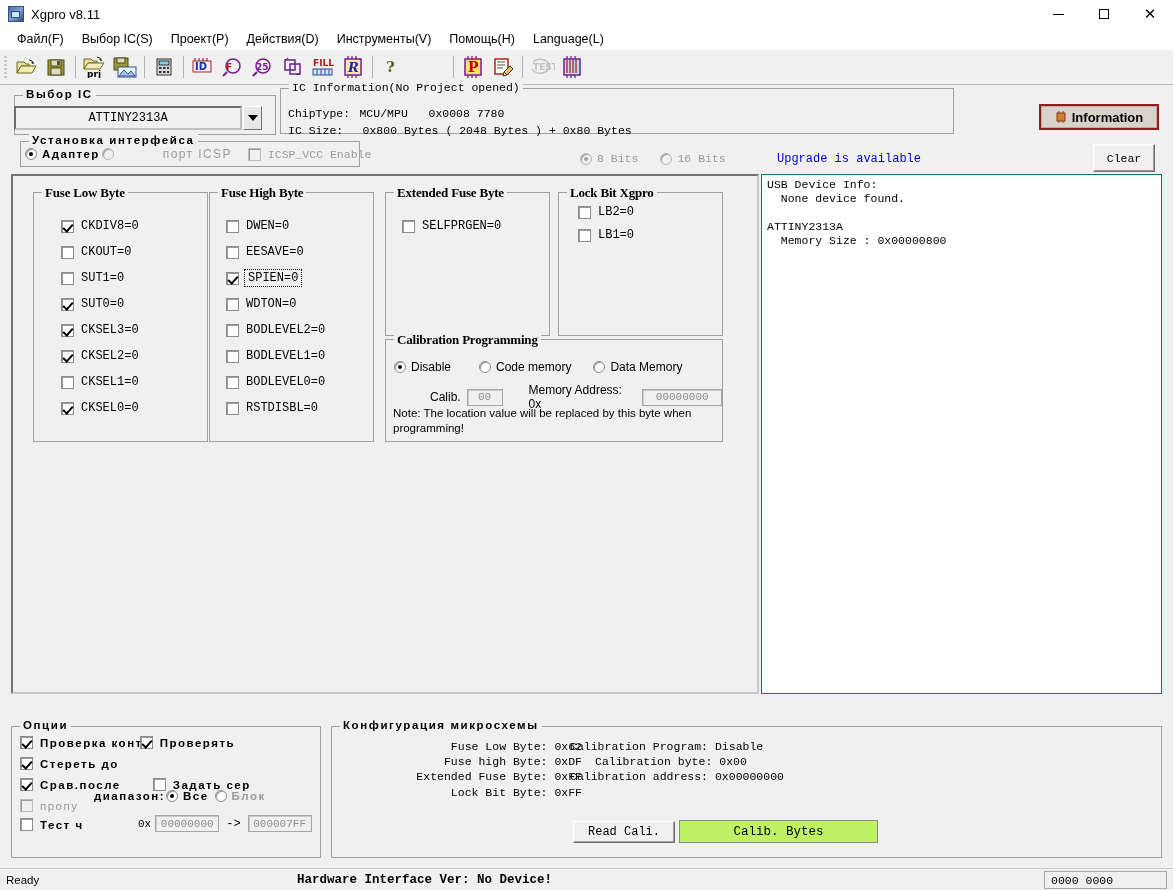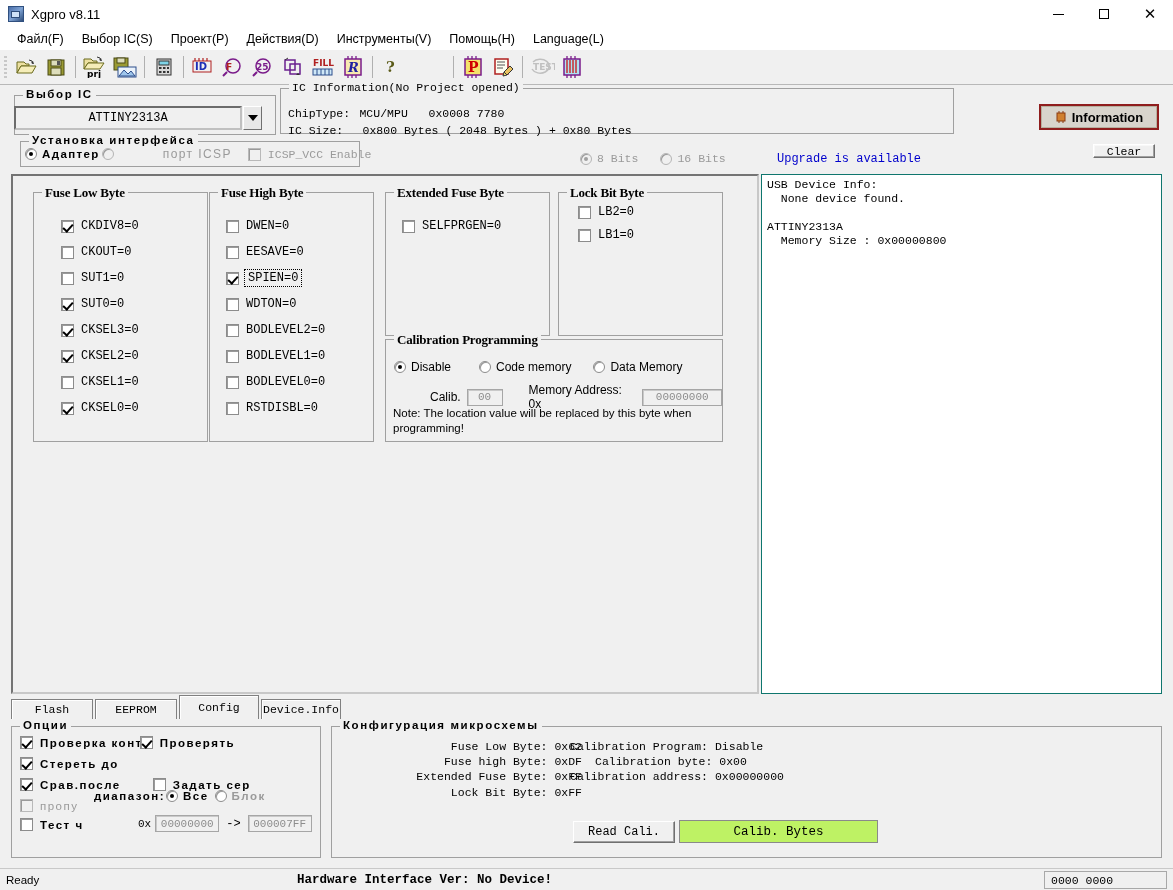--- a/index.html
+++ b/index.html
@@ -100,21 +100,21 @@
     background: #d8d4cc;
     border: 2px solid; border-color:#8f1d1d #8f1d1d #8f1d1d #8f1d1d;
     box-sizing: border-box;
     display:flex; align-items:center; justify-content:center; gap:5px;
     font-weight: bold; font-size: 13px; color:#000;
     box-shadow: inset 0 0 0 1px #b7b09f;
   }
   .info-chip { width:12px; height:12px; position:relative; flex:none; }
 
   .clear-btn {
-    position: absolute; right: 18px; top: 144px; width: 62px; height: 14px;
+    position: absolute; right: 18px; top: 144px; width: 62px; height: 28px;
     background: #f0f0f0; border: 1px solid #fff; border-right-color:#707070; border-bottom-color:#707070;
     box-shadow: inset -1px -1px 0 #a0a0a0, inset 1px 1px 0 #f8f8f8;
     box-sizing: border-box; display:flex; align-items:center; justify-content:center;
     font-family: "Liberation Mono", monospace; font-size: 11.5px;
   }
 
   .radio, .ckbx { display:inline-flex; align-items:center; }
   .radio-dot {
     width:12px; height:12px; border-radius:50%; box-sizing:border-box;
     border:1px solid #8c8c8c; background:#fff; position:relative; flex:none; margin-right:5px;
@@ -598,21 +598,21 @@
         <span class="grp-title fuse">Extended Fuse Byte</span>
         <div style="padding:26px 0 0 16px;">
           <label class="fuse-item">
               <span class="cb-box"></span>
               <span class="lbl">SELFPRGEN=0</span>
             </label>
         </div>
       </div>
 
       <div class="grp" style="left:545px; top:16px; width:165px; height:144px; background:#f0f0f0;">
-        <span class="grp-title fuse">Lock Bit Byte</span>
+        <span class="grp-title fuse">Lock Bit Xgpro</span>
         <div style="padding:12px 0 0 19px;">
           <label class="fuse-item" style="margin-bottom:9px;">
               <span class="cb-box"></span>
               <span class="lbl">LB2=0</span>
             </label>
           <label class="fuse-item" style="margin-bottom:9px;">
               <span class="cb-box"></span>
               <span class="lbl">LB1=0</span>
             </label>
         </div>
@@ -647,26 +647,20 @@
       </div>
     </div>
 
     <div class="logpane">USB Device Info:
   None device found.
 
 ATTINY2313A
   Memory Size : 0x00000800</div>
   </div>
 
-  <div class="tabrow">
-    <div class="tab" style="width:82px;">Flash</div>
-    <div class="tab" style="width:82px;">EEPROM</div>
-    <div class="tab active" style="width:80px;">Config</div>
-    <div class="tab" style="width:80px;">Device.Info</div>
-  </div>
 
   <div class="bottomwrap">
 
     <div class="grp opt-grp">
       <span class="grp-title bold-ru">Опции</span>
 
       <div style="position:absolute; left:8px; top:9px;">
         <div class="opt-line" style="margin-bottom:8px;">
           <label class="ckbx">
             <span class="cb-box checked"></span>

